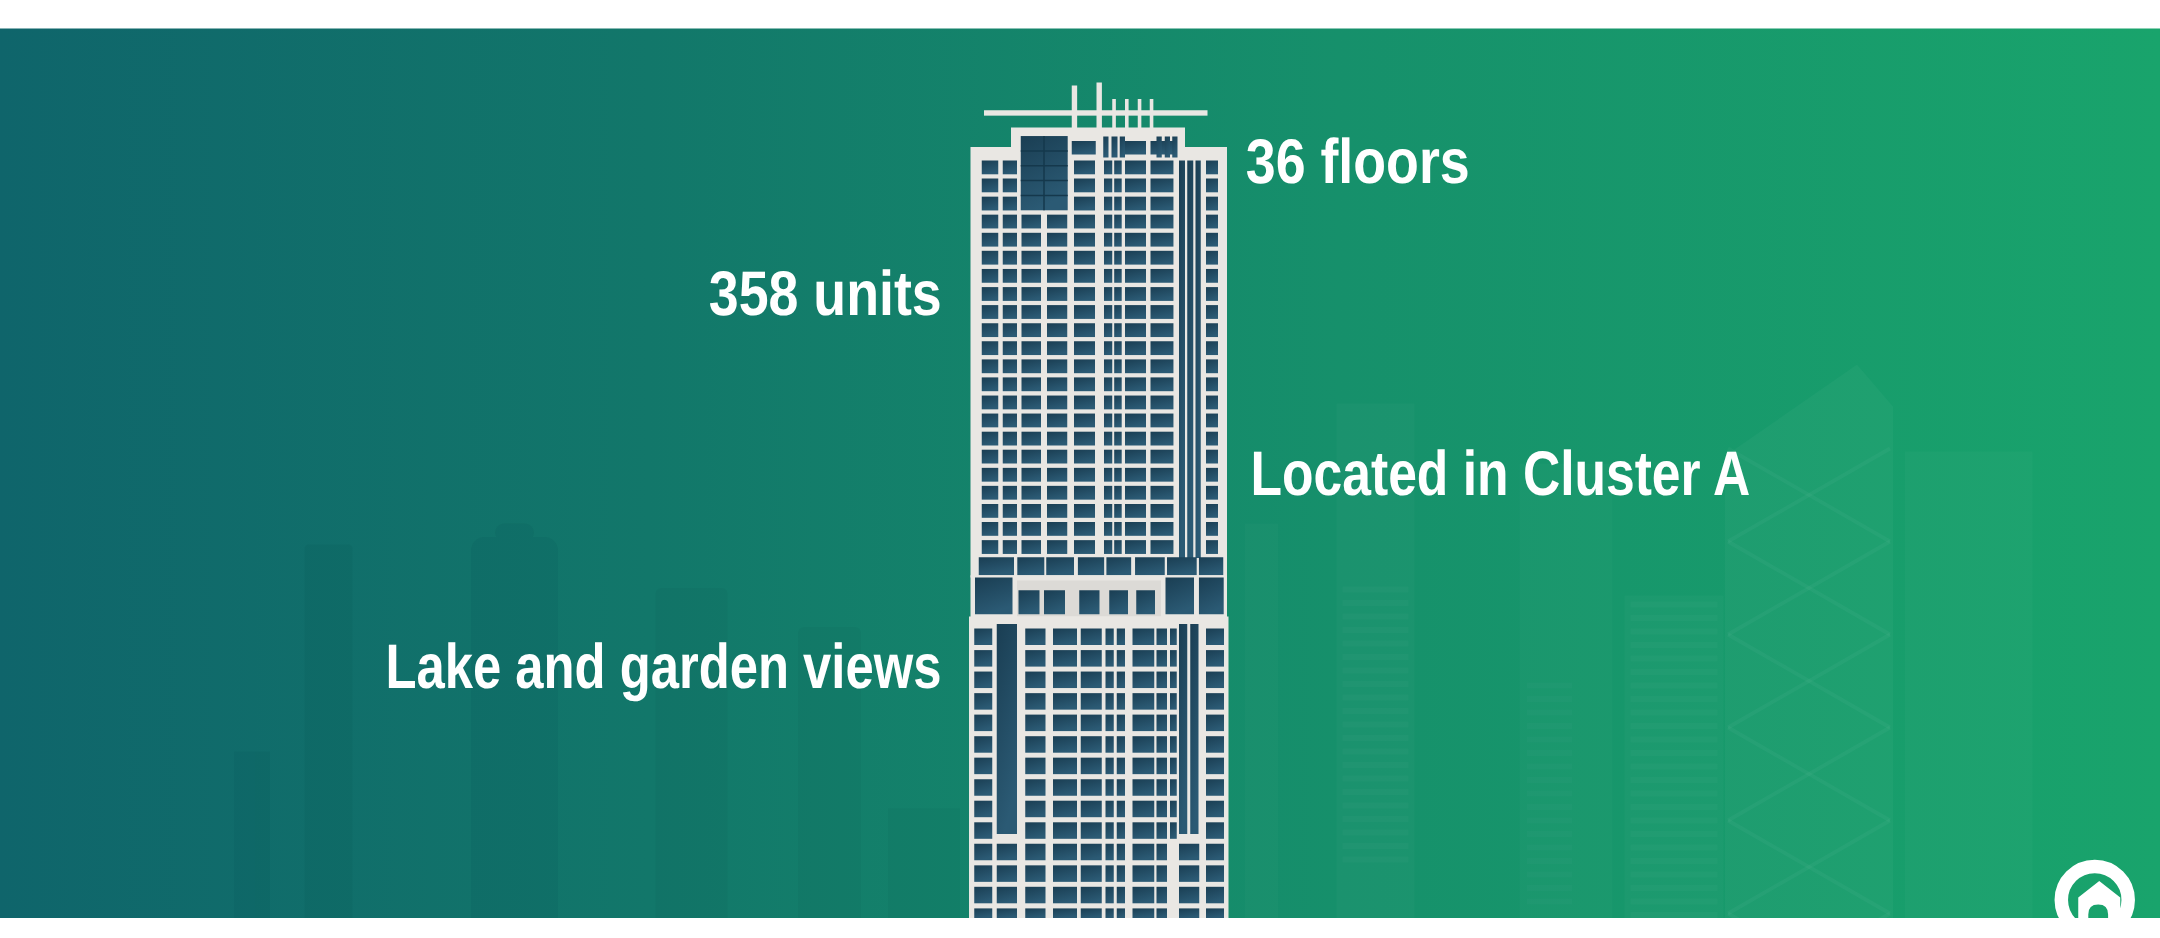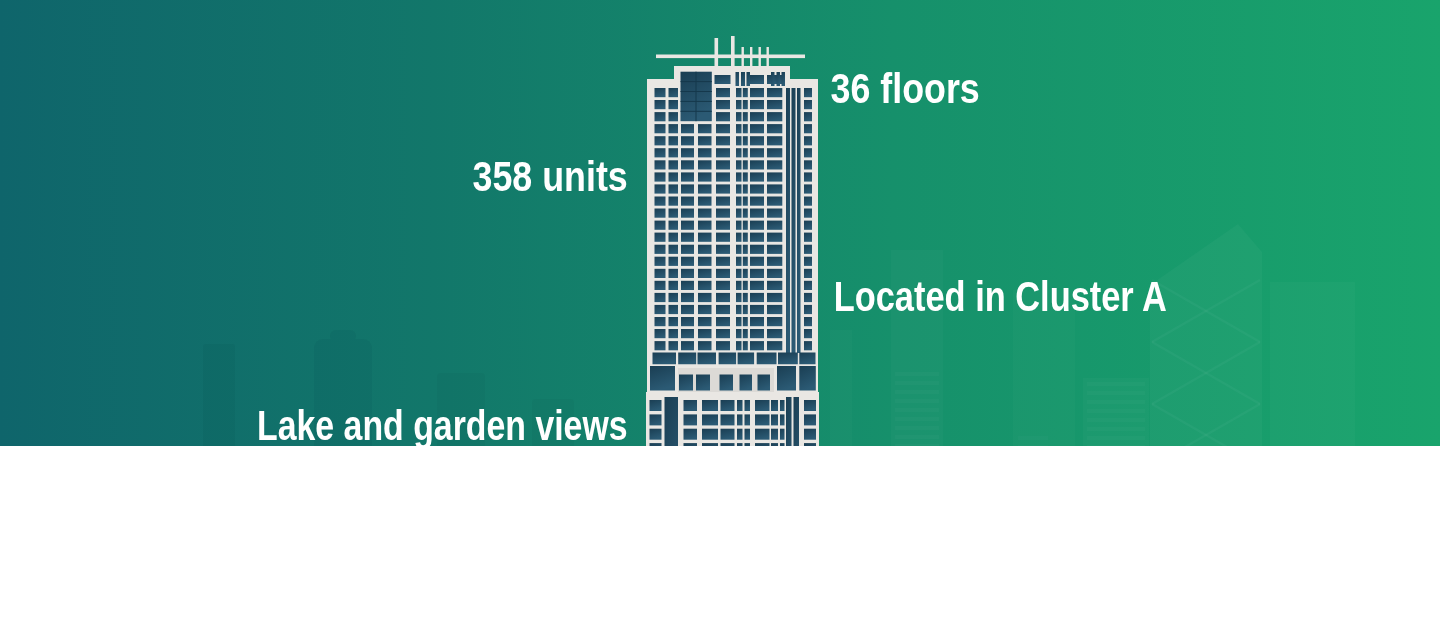--- a/index.html
+++ b/index.html
@@ -1,17 +1,17 @@
 <!DOCTYPE html>
 <html><head>
 <meta charset="utf-8">
 <style>
   html,body { margin:0; padding:0; }
   body { width:1440px; height:625px; overflow:hidden; font-family:"Liberation Sans", sans-serif; }
-  .stage { position:relative; width:1440px; height:446px; overflow:hidden; background:linear-gradient(90deg,#0f656b 0%,#12776a 30%,#16906b 62%,#19a46c 100%); }
+  .stage { position:relative; width:1440px; height:593px; overflow:hidden; background:linear-gradient(90deg,#0f656b 0%,#12776a 30%,#16906b 62%,#19a46c 100%);margin-top:19px; }
 </style>
 </head>
 <body>
 <div class="stage">
 <svg width="1440" height="625" viewBox="0 0 1440 625" style="position:absolute;left:0;top:0;transform:translateZ(0)">
 <defs>
 <linearGradient id="wg" x1="0" y1="0" x2="0.35" y2="1">
 <stop offset="0" stop-color="#1a3e53"></stop>
 <stop offset="1" stop-color="#2b5a74"></stop>
 </linearGradient>

